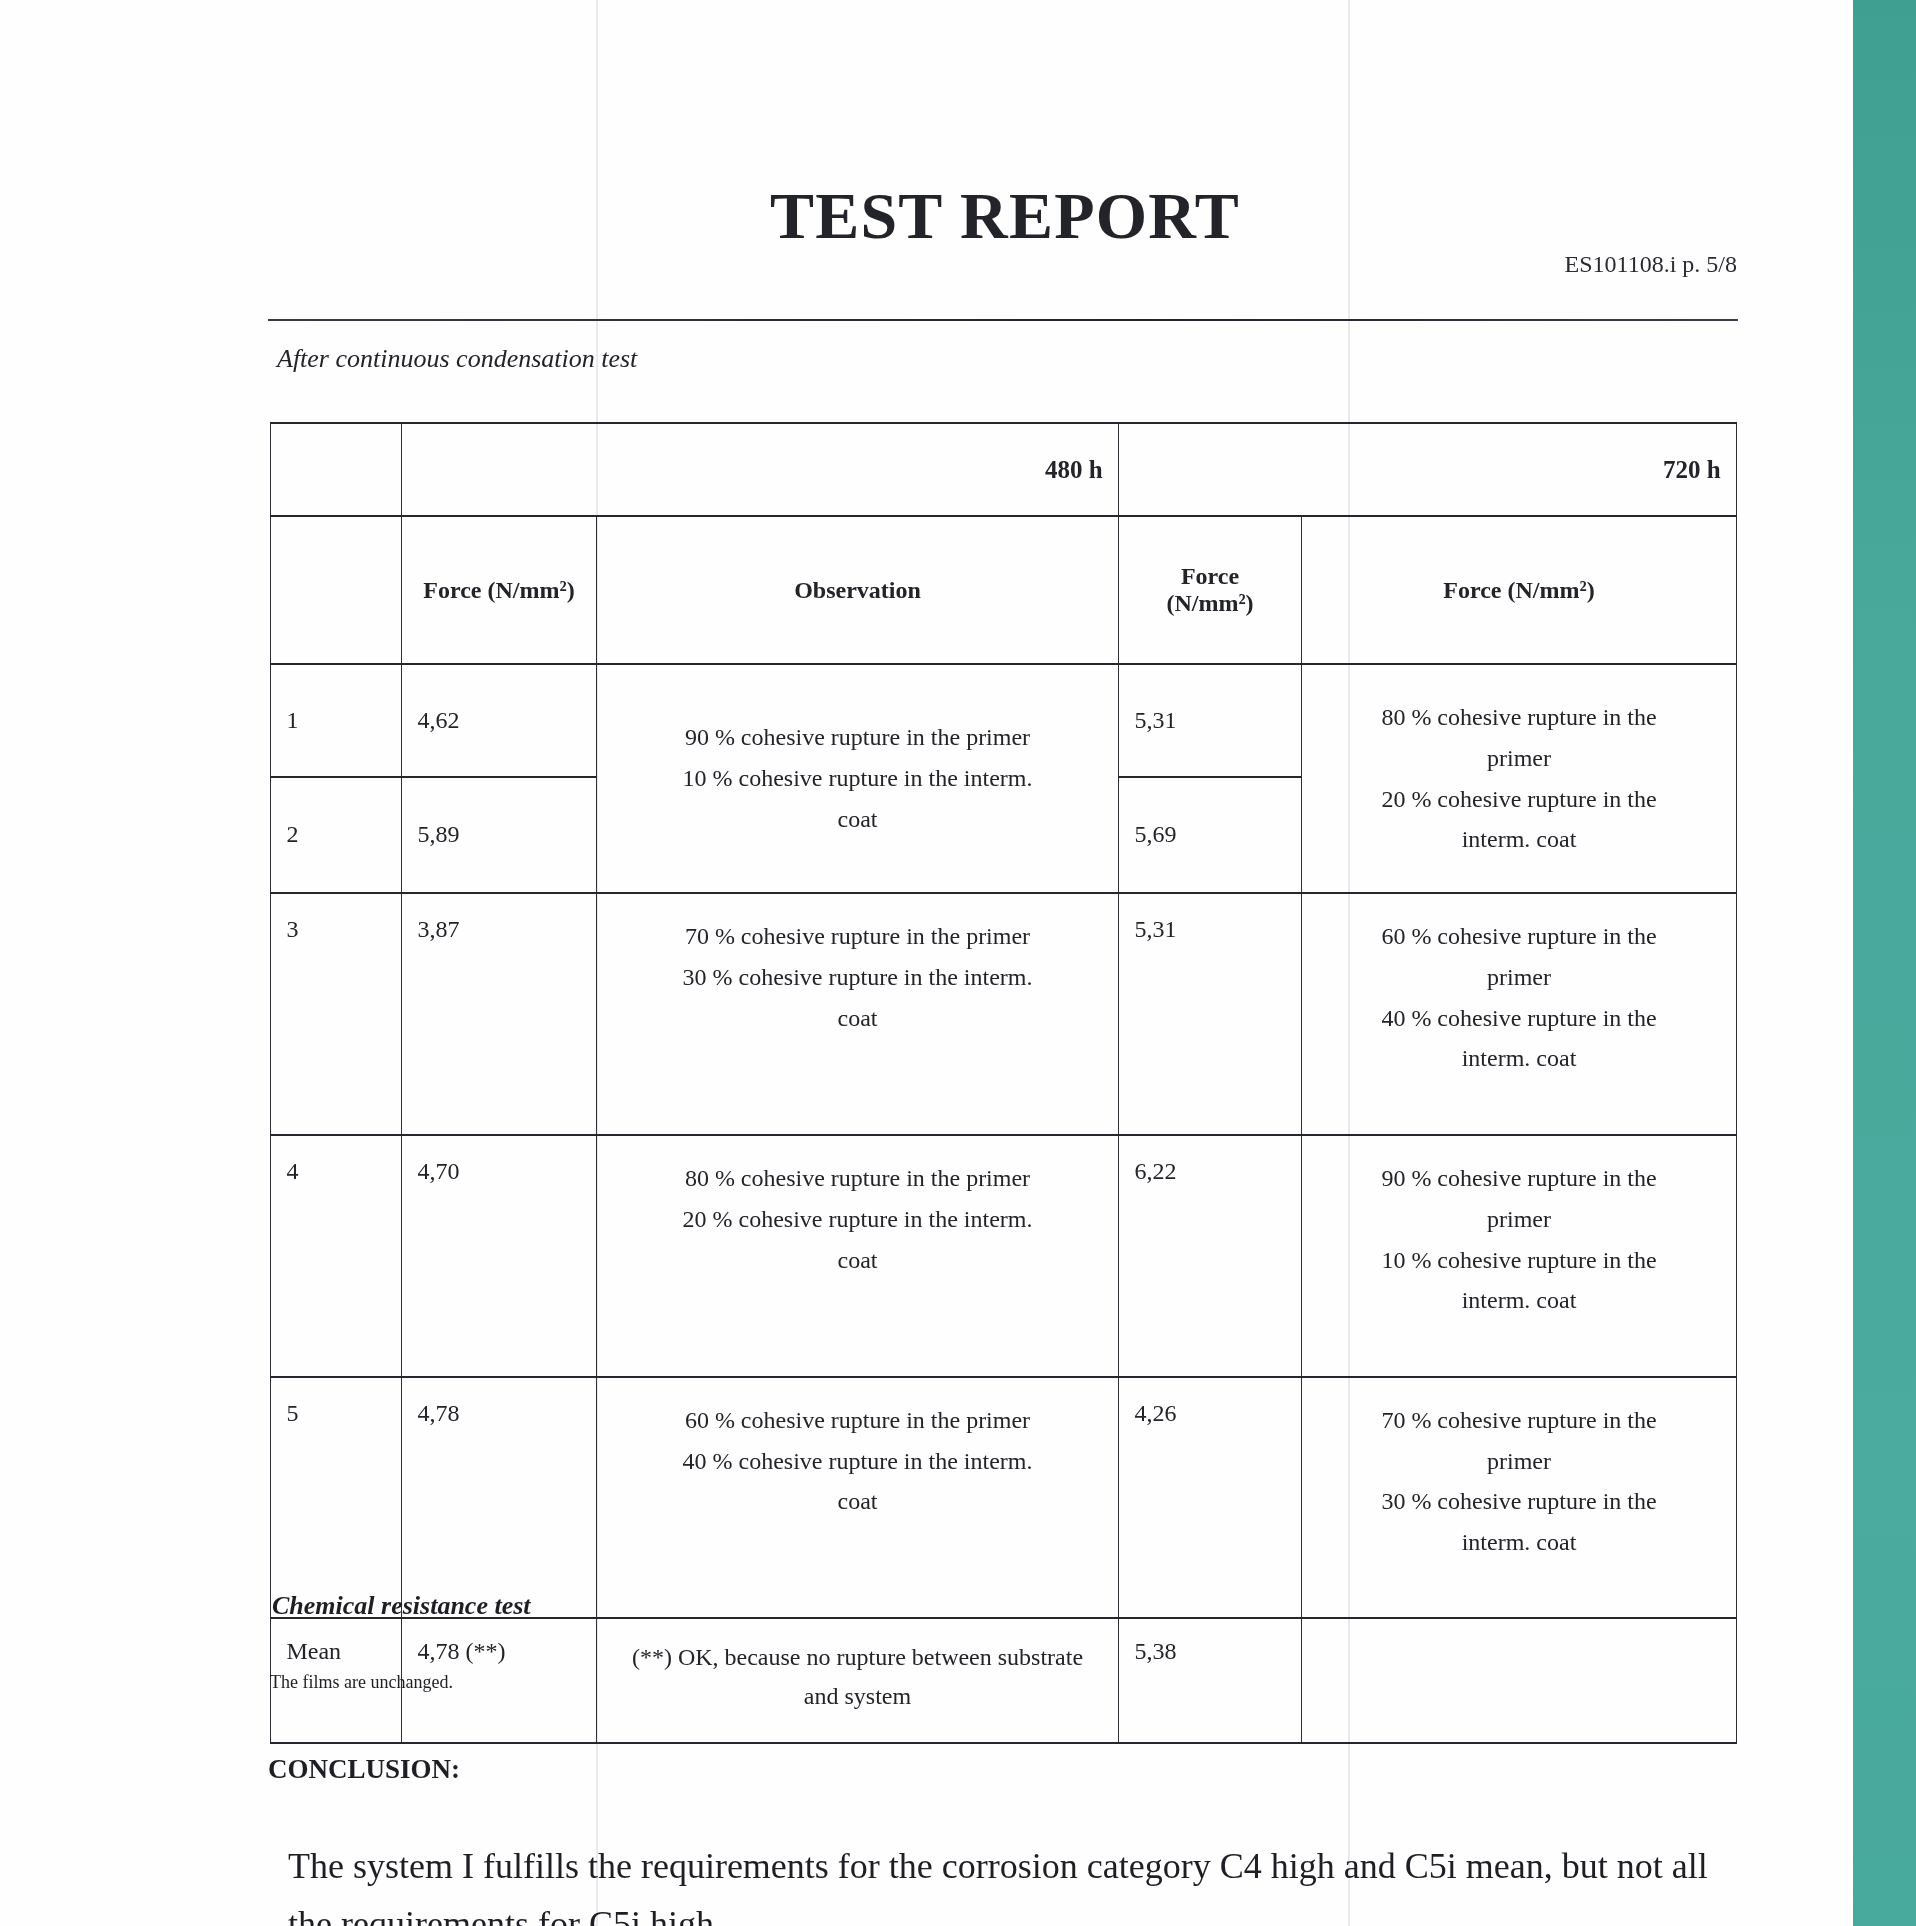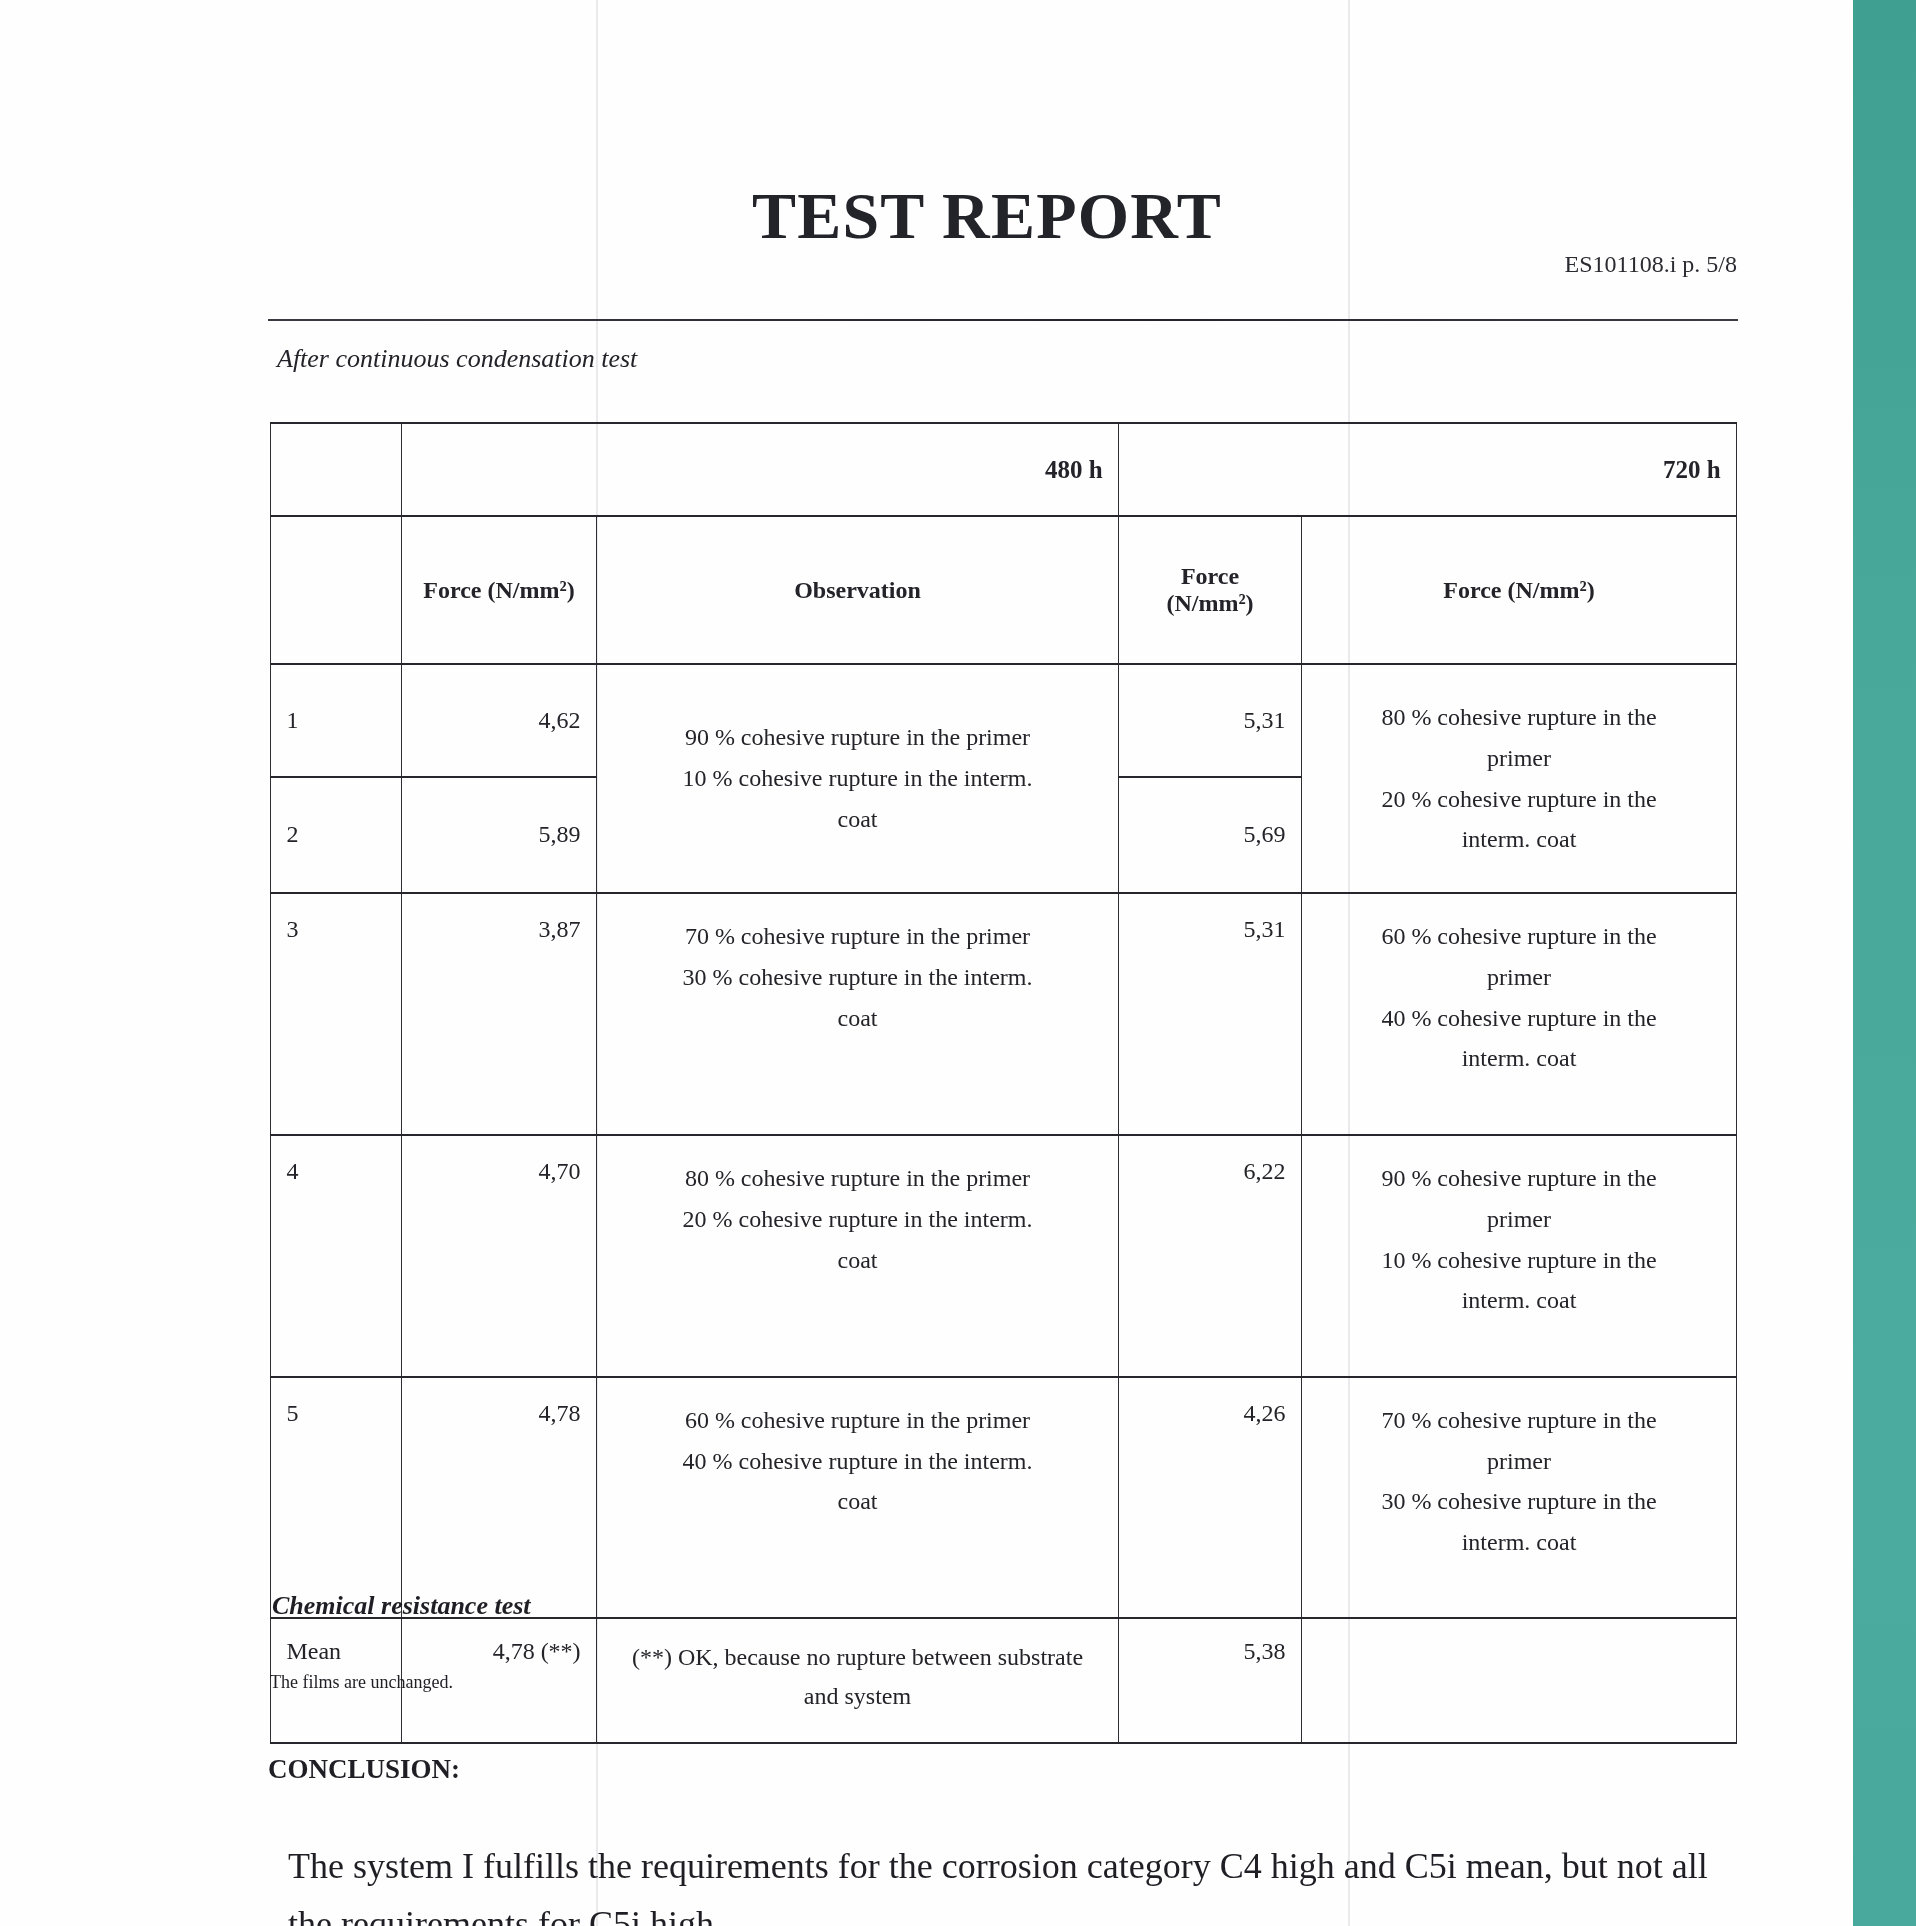--- a/index.html
+++ b/index.html
@@ -7,40 +7,40 @@
     width:1917px;height:2704px;position:relative;background:#ffffff;
     font-family:"Liberation Serif","DejaVu Serif",serif;color:#1e1e24;
     overflow:hidden;
   }
   .page{position:absolute;inset:0;background:#fefefe;}
   .fold-line{position:absolute;top:0;bottom:0;width:1.5px;background:#d9d9de;opacity:.55;}
   .fold-1{left:596px;}
   .fold-2{left:1348px;}
   .teal-strip{position:absolute;top:0;right:0;width:64px;height:2704px;
     background:linear-gradient(180deg,#3fa092 0%,#48a99b 22%,#4aab9e 55%,#46a89a 80%,#41a294 100%);}
-  .title{position:absolute;left:254px;top:178px;width:1466px;text-align:center;
+  .title{position:absolute;left:272px;top:178px;width:1466px;text-align:center;
     font-size:66px;font-weight:bold;letter-spacing:1.2px;color:#23232a;}
   .doc-ref{position:absolute;left:963px;top:251px;width:774px;text-align:right;
     font-size:24px;color:#2a2a31;}
   .rule{position:absolute;left:268px;top:319px;width:1470px;height:2.3px;
     background:linear-gradient(90deg,#3a3a42,#23232c 60%,#3c3c46);}
   .section-heading{position:absolute;left:277px;top:344px;font-size:26px;font-style:italic;color:#232329;text-align:right;}
 
   table.results{position:absolute;left:270px;top:422px;width:1466px;
     border-collapse:collapse;table-layout:fixed;font-size:24px;color:#232329;}
   table.results td{border-left:1.5px solid #2d2d34;border-right:1.5px solid #2d2d34;
     border-top:2.7px solid #26262c;border-bottom:2.7px solid #26262c;
     padding:11.6px 15.4px;vertical-align:middle;}
   td.group-h{font-weight:bold;text-align:right;font-size:25px;}
   td.g480{padding-left:270px;}
   td.g720{padding-left:173px;}
   tr.h1 td{height:68px;}
   tr.h2 td{height:123px;font-weight:bold;text-align:center;}
   td.lbl{text-align:left;padding-left:17.3px;}
-  td.num{text-align:right;}
+  td.num{text-align:left;}
   td.obs{text-align:center;line-height:1.7;}
   td.obs .ob{max-width:370px;margin:0 auto;}
   td.obs.narrow .ob{max-width:285px;}
   tr.tall td{vertical-align:top;padding-top:22.3px;}
   tr.r12a td{height:87px;}
   tr.r12b td{height:91px;}
   tr.tall td{height:206px;}
   tr.mean td{height:92px;vertical-align:top;padding-top:19px;}
   td.note{text-align:center;line-height:1.6;padding-left:21px;margin-top:24px;}
 

